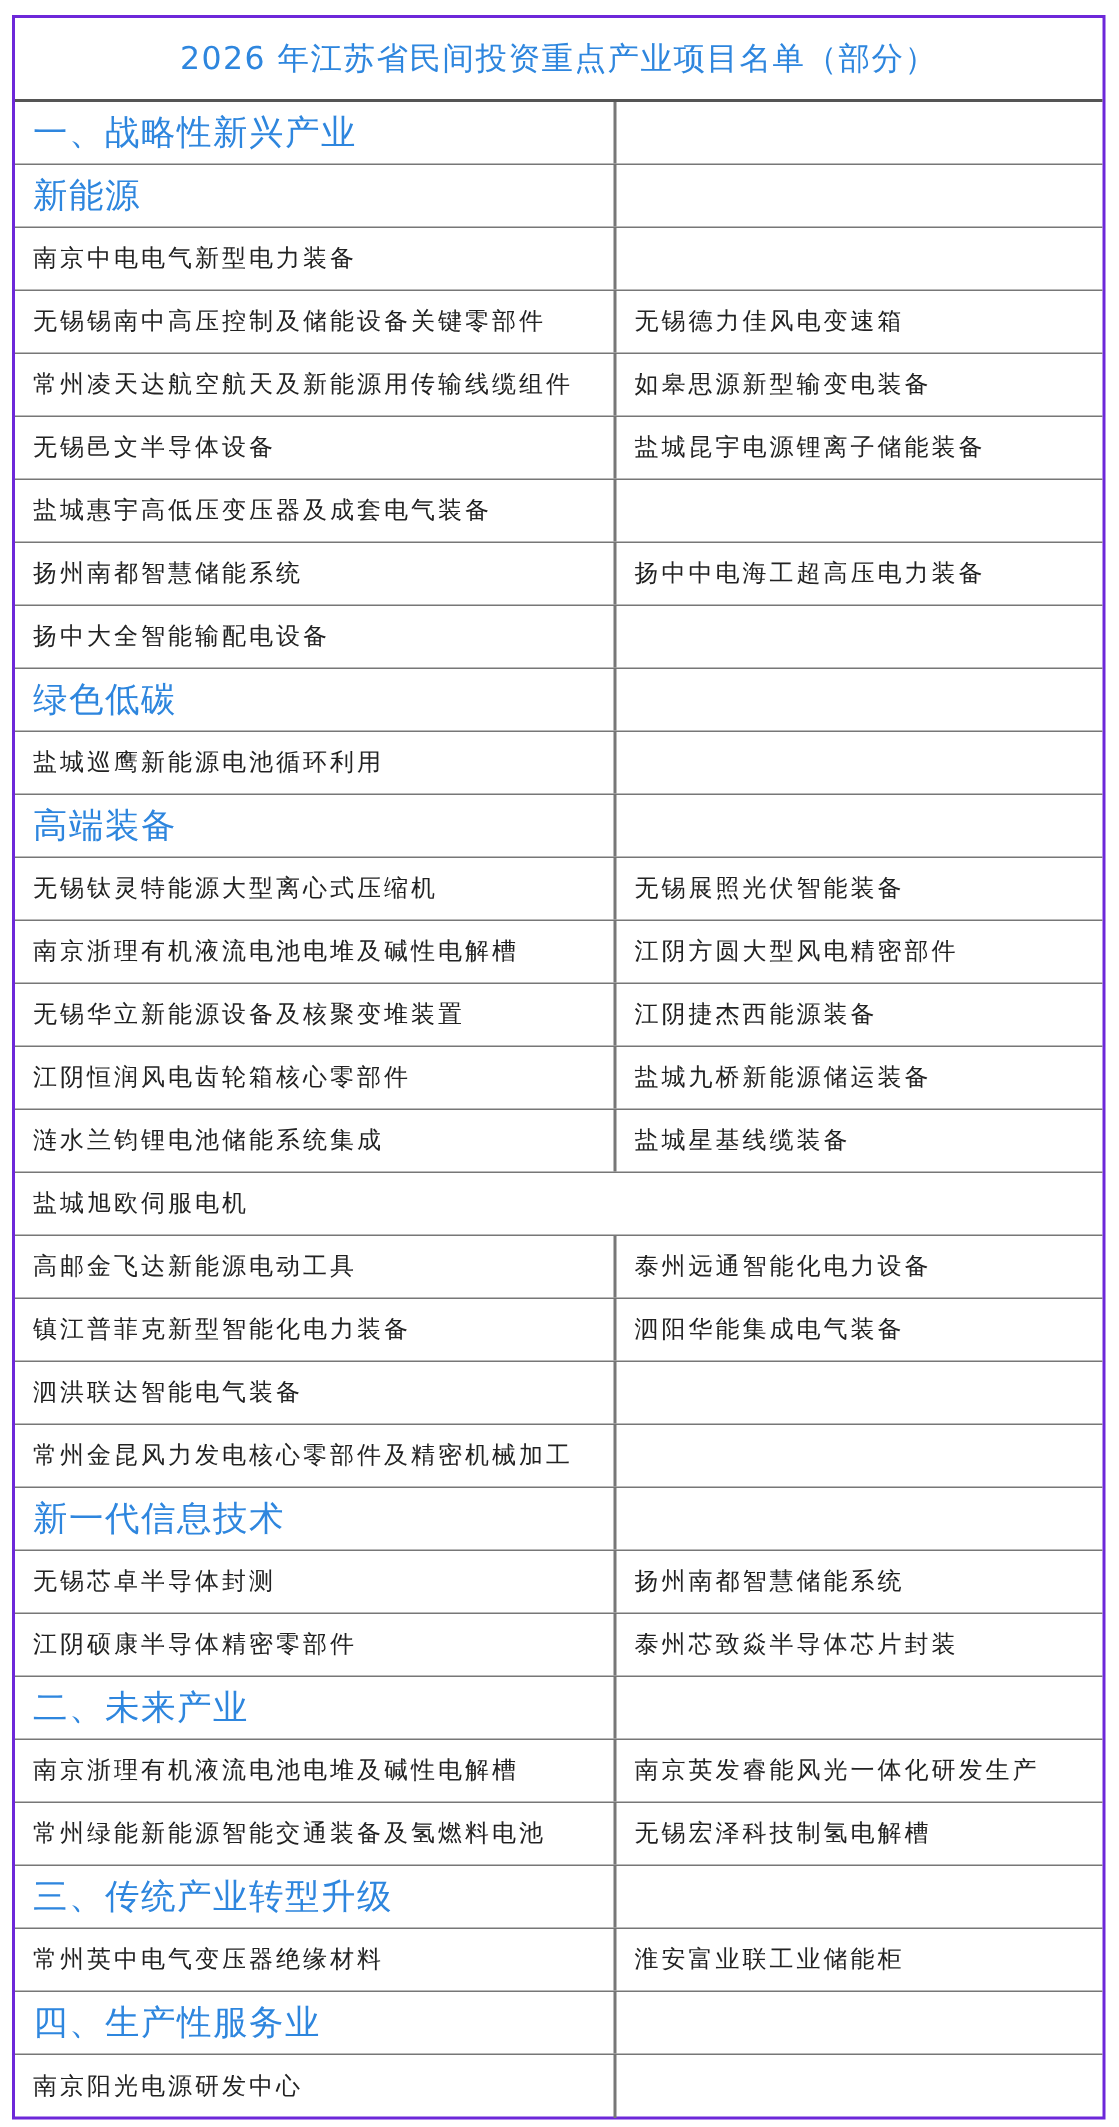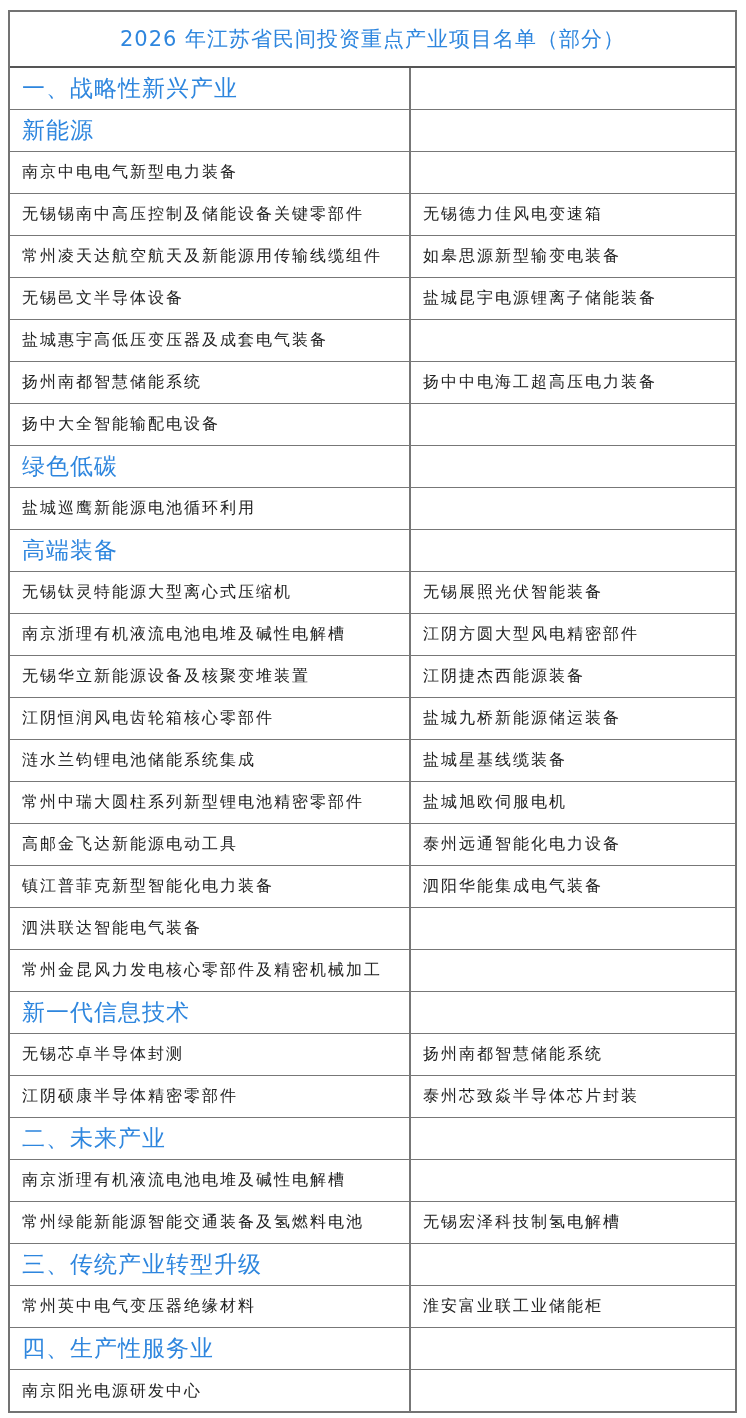--- a/index.html
+++ b/index.html
@@ -1,20 +1,20 @@
 <!DOCTYPE html>
 <html><head>
 <meta charset="utf-8">
 <style>
   html, body { margin: 0; padding: 0; background: #ffffff; }
   body { width: 746px; height: 1418px; position: relative; overflow: hidden;
          font-family: "DejaVu Sans", "Liberation Sans", sans-serif; }
   .tbl {
     position: absolute; left: 8px; top: 10px; width: 729px;
-    border: 2px solid #737373; box-sizing: border-box;
+    border: 2px solid #6d28d9; box-sizing: border-box;
     height: 1403px;
   }
   .title-row {
     height: 56px; border-bottom: 2px solid #555;
     display: flex; align-items: center; justify-content: center;
     color: #2e86de; font-size: 21px; letter-spacing: 1px;
     box-sizing: border-box;
   }
   .row {
     display: flex; height: 42px; border-bottom: 1px solid #777;
@@ -96,21 +96,20 @@
       </div>
       <div class="row">
         <div class="cell left">江阴恒润风电齿轮箱核心零部件</div>
         <div class="cell right">盐城九桥新能源储运装备</div>
       </div>
       <div class="row">
         <div class="cell left">涟水兰钧锂电池储能系统集成</div>
         <div class="cell right">盐城星基线缆装备</div>
       </div>
       <div class="row">
-        <div class="cell left">常州中瑞大圆柱系列新型锂电池精密零部件</div>
         <div class="cell right">盐城旭欧伺服电机</div>
       </div>
       <div class="row">
         <div class="cell left">高邮金飞达新能源电动工具</div>
         <div class="cell right">泰州远通智能化电力设备</div>
       </div>
       <div class="row">
         <div class="cell left">镇江普菲克新型智能化电力装备</div>
         <div class="cell right">泗阳华能集成电气装备</div>
       </div>
@@ -133,20 +132,21 @@
       <div class="row">
         <div class="cell left">江阴硕康半导体精密零部件</div>
         <div class="cell right">泰州芯致焱半导体芯片封装</div>
       </div>
       <div class="row section">
         <div class="cell left">二、未来产业</div>
         <div class="cell right"></div>
       </div>
       <div class="row">
         <div class="cell left">南京浙理有机液流电池电堆及碱性电解槽</div>
+        <div class="cell right">南京英发睿能风光一体化研发生产</div>
       </div>
       <div class="row">
         <div class="cell left">常州绿能新能源智能交通装备及氢燃料电池</div>
         <div class="cell right">无锡宏泽科技制氢电解槽</div>
       </div>
       <div class="row section">
         <div class="cell left">三、传统产业转型升级</div>
         <div class="cell right"></div>
       </div>
       <div class="row">

